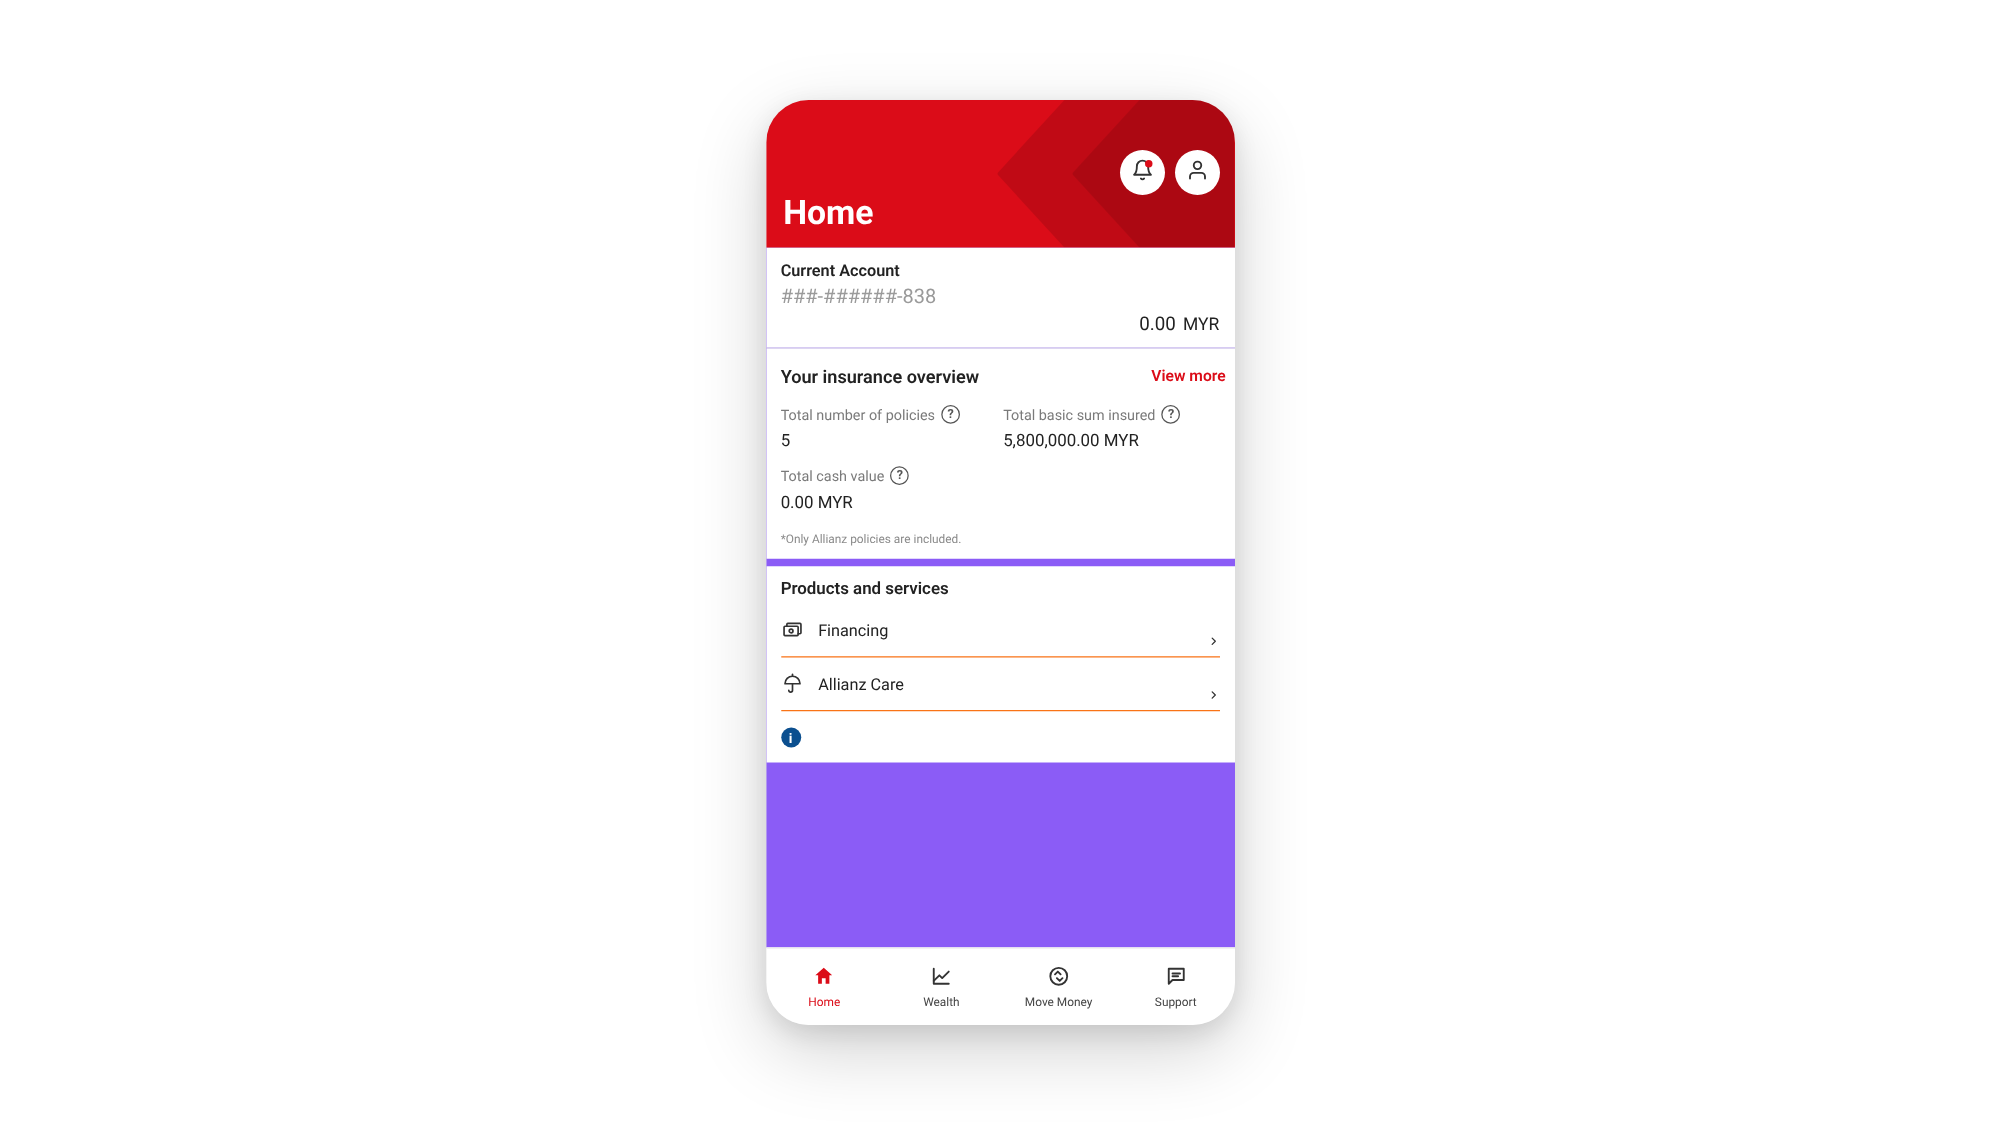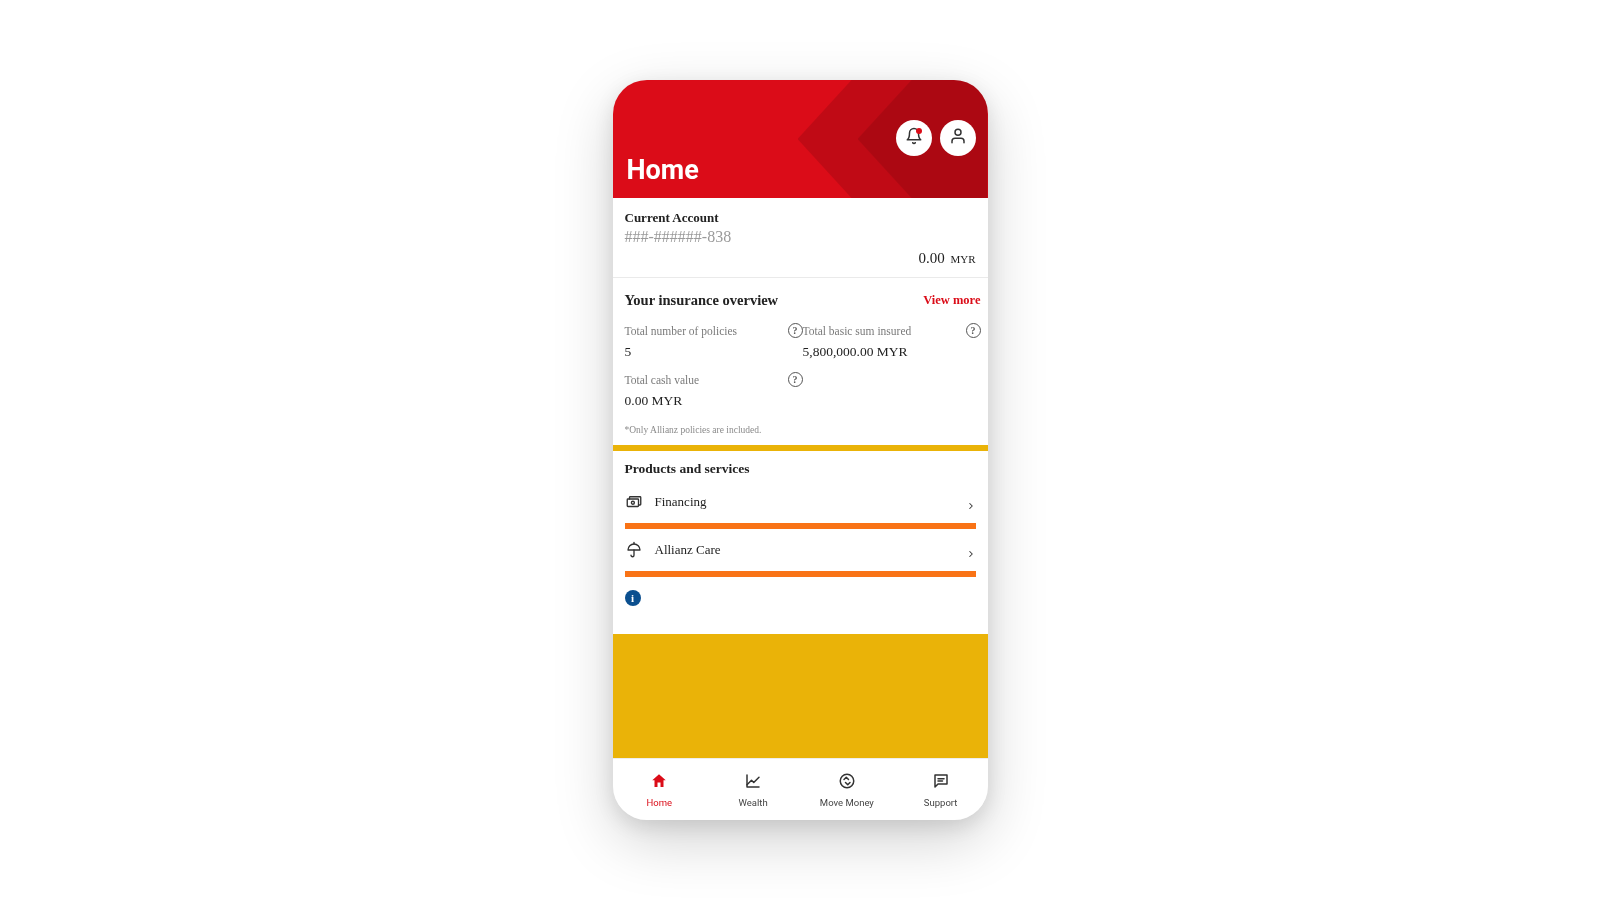--- a/index.html
+++ b/index.html
@@ -74,66 +74,65 @@
     position: absolute;
     left: 14px; bottom: 12px;
     font-size: 27px;
     font-weight: 700;
     color: #fff;
   }
   
   .content {
     flex: 1;
     overflow: hidden;
-    background: #eab308;
-    font-family: Liberation Serif, serif;
+    background: #8b5cf6;
   }
   .card {
     background: #fff;
   }
   .account-card {
     padding: 12px 12px 10px 12px;
   }
   .account-name { font-size: 13px; font-weight: 600; color: #222; }
   .account-number { font-size: 16px; color: #9a9a9a; margin-top: 2px; }
   .account-balance {
     text-align: right;
     margin-top: 4px;
     font-size: 15px;
     color: #222;
   }
-  .account-balance .cur { font-size: 11px; margin-left: 2px; text-align: right; }
+  .account-balance .cur { font-size: 14px; margin-left: 2px; text-align: right; }
 
   .divider { height: 1px; background: #eaeaea; }
 
   .insurance-card { padding: 14px 7px 10px 12px; }
   .section-row { display: flex; justify-content: space-between; align-items: center; }
   .section-title { font-size: 14.5px; font-weight: 600; color: #222; }
   .view-more { font-size: 12.5px; font-weight: 600; color: #db0c18; cursor: pointer; }
 
   .metrics { display: flex; flex-wrap: wrap; margin-top: 14px; }
   .metric { width: 50%; margin-bottom: 12px; }
   .metric-label {
     font-size: 11.5px; color: #7a7a7a;
-    display: flex; align-items: center; gap: 5px; justify-content: space-between;
+    display: flex; align-items: center; gap: 5px;
   }
   .metric-label .help {
     width: 15px; height: 15px; border: 1.5px solid #555; border-radius: 50%;
     display: inline-flex; align-items: center; justify-content: center;
     font-size: 10px; color: #555; font-weight: 700; cursor: pointer;
   }
   .metric-value { font-size: 13.5px; color: #222; margin-top: 6px; }
   .footnote { font-size: 9.5px; color: #8a8a8a; margin-top: 4px; }
 
-  .products-card { padding: 10px 12px 28px 12px; margin-top: 6px; }
+  .products-card { padding: 10px 12px 12px 12px; margin-top: 6px; }
   .products-title { font-size: 13.5px; font-weight: 600; color: #222; margin-bottom: 4px; }
   .list-item {
-    display: flex; align-items: center;
+    display: flex; align-items: flex-end;
     padding: 12px 0;
-    border-bottom: 6px solid #f97316;
+    border-bottom: 1px solid #f97316;
     cursor: pointer;
   }
   .list-item:last-of-type { border-bottom: 1px solid #eee; }
   .list-item .li-icon { width: 18px; height: 18px; margin-right: 12px; flex-shrink: 0; }
   .list-item .li-label { flex: 1; font-size: 13px; color: #222; }
   .list-item .chev { width: 10px; height: 10px; }
 
   .info-row { display: flex; gap: 10px; padding-top: 12px; }
   .info-icon {
     width: 16px; height: 16px; border-radius: 50%; background: #0b4f8f;

